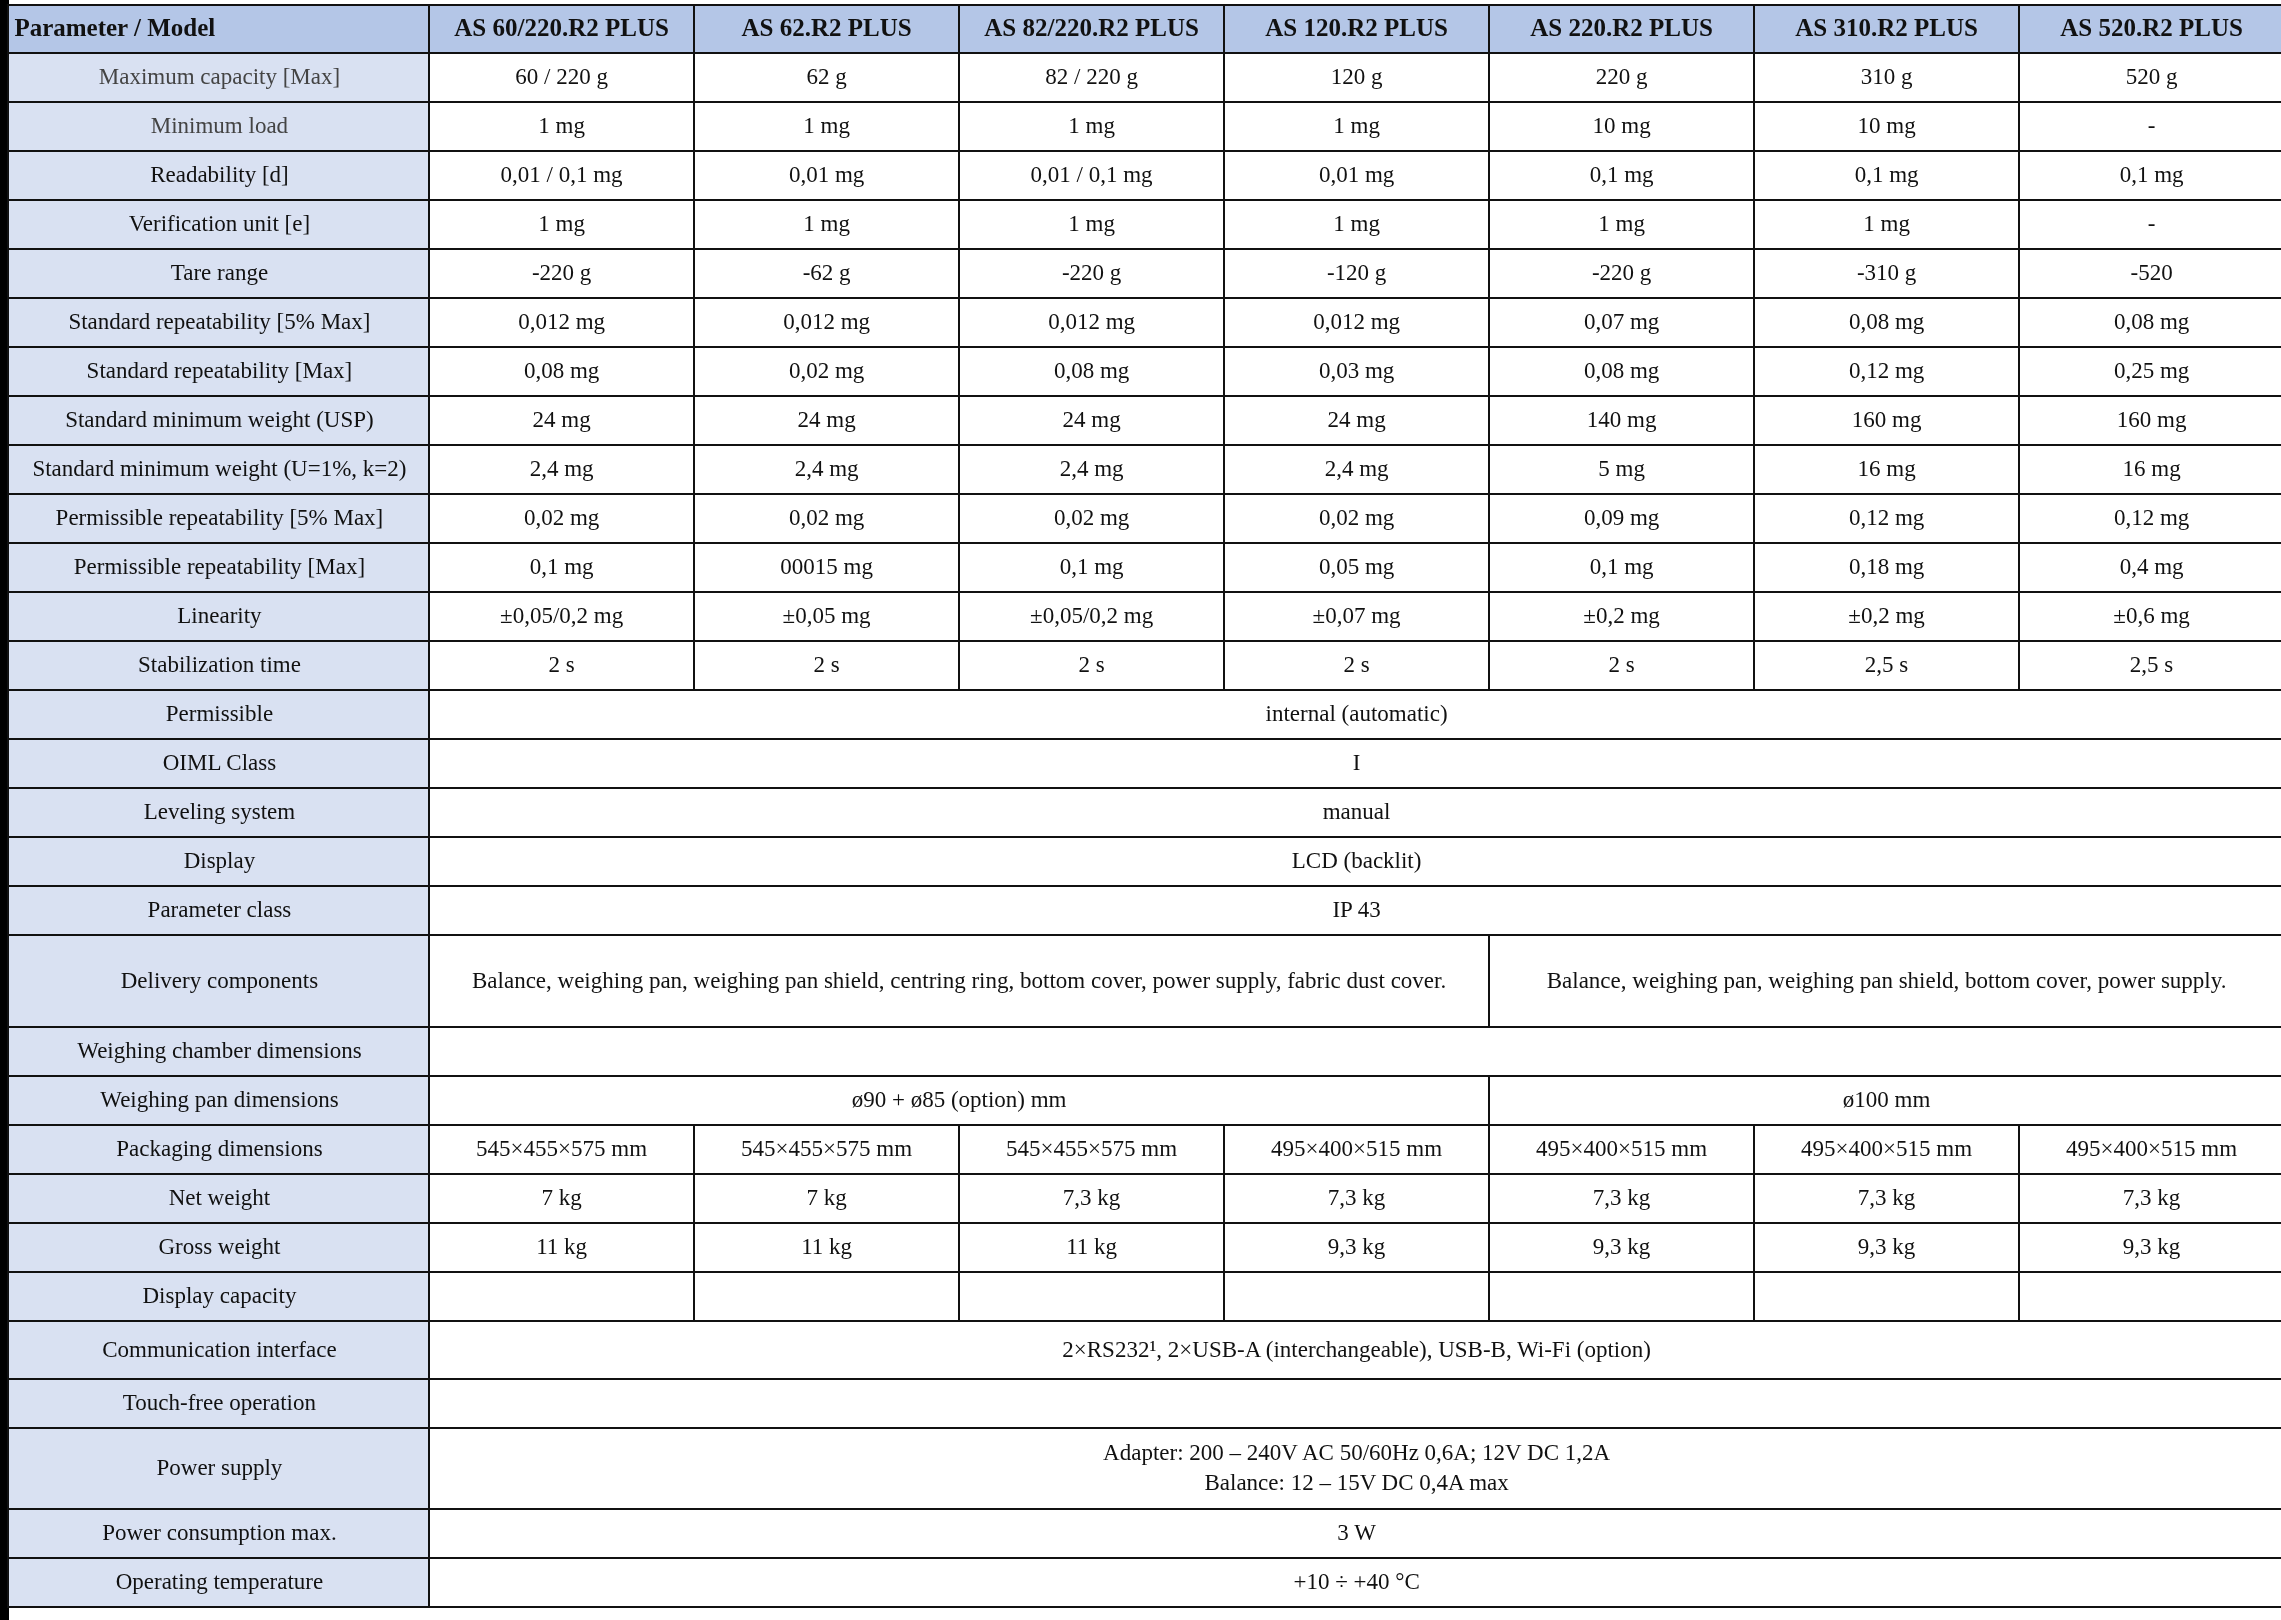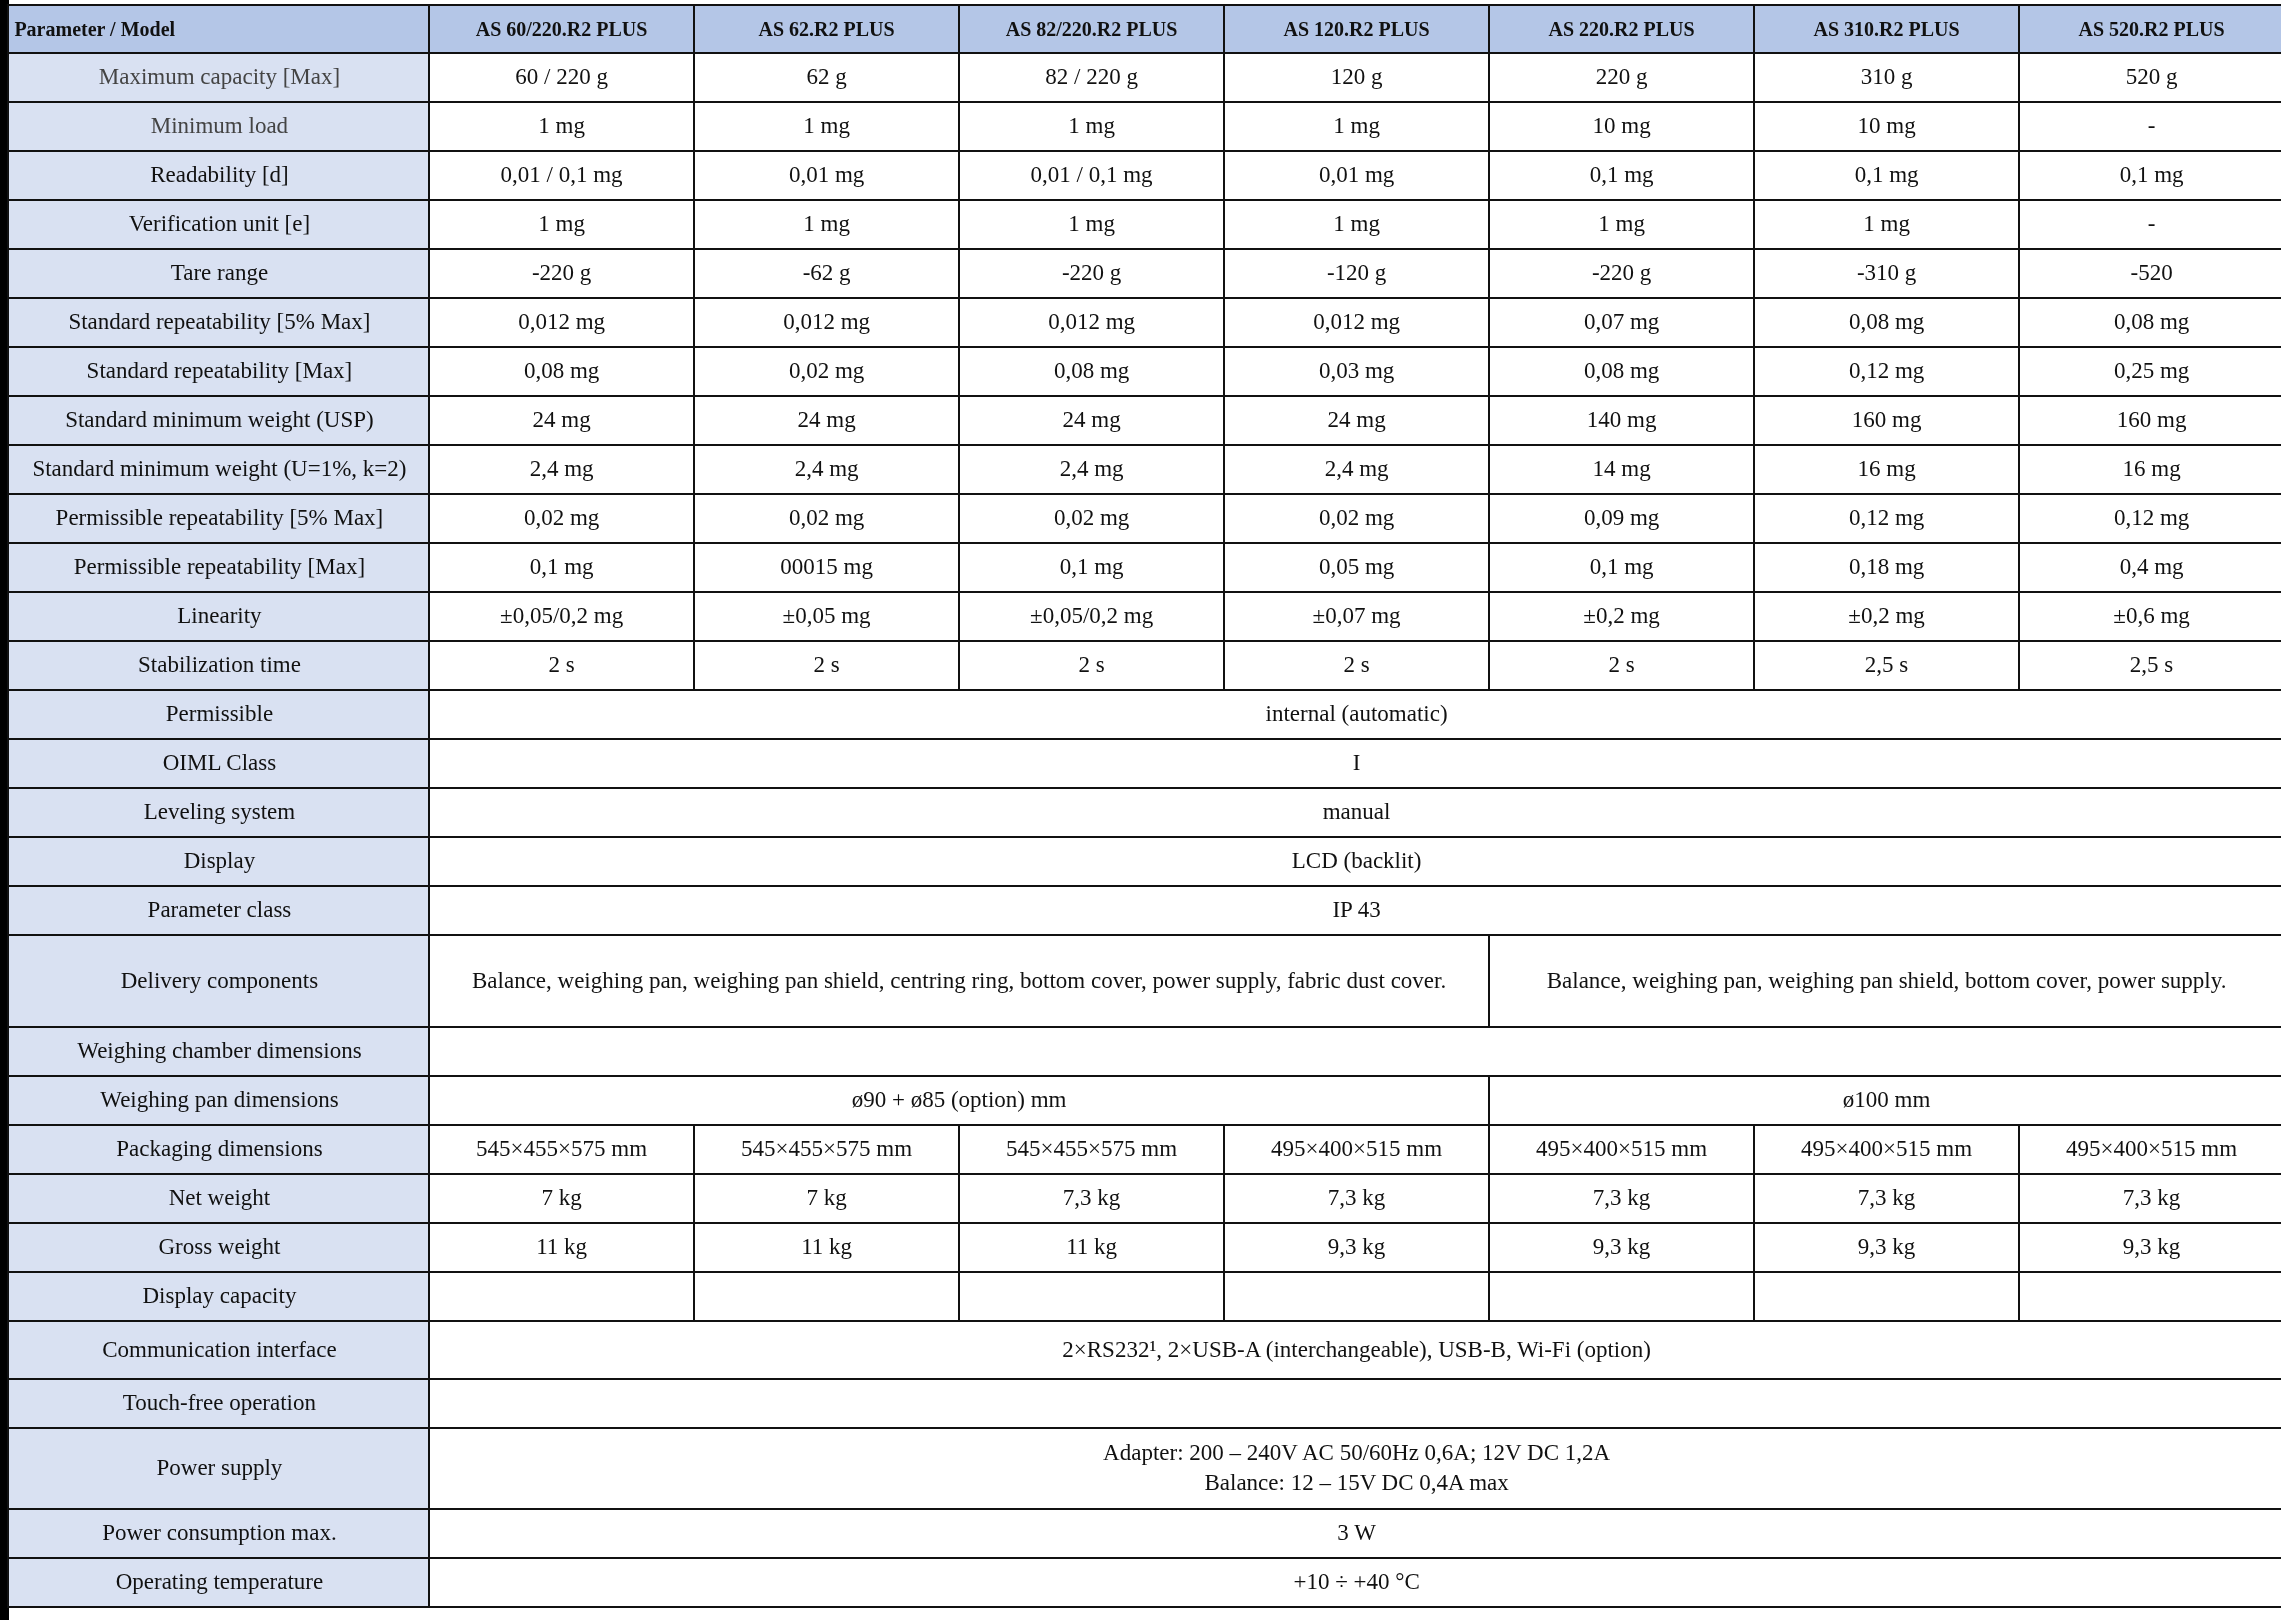--- a/index.html
+++ b/index.html
@@ -18,21 +18,21 @@
     border: 2.7px solid #111;
     padding: 0 3.6px;
     text-align: center;
     vertical-align: middle;
     line-height: 1.3;
     overflow: hidden;
   }
   table.spec th {
     background: #b4c6e7;
     font-weight: bold;
-    font-size: 20px;
+    font-size: 25px;
     height: 46px;
   }
   table.spec th.param-head { text-align: left; padding-left: 5.3px; }
   table.spec td.param {
     background: #d9e1f2;
     text-align: center;
     padding-left: 5.3px;
     white-space: nowrap;
   }
   table.spec td.param.muted { color: #444; }
@@ -154,21 +154,21 @@
       <td class="val">140 mg</td>
       <td class="val">160 mg</td>
       <td class="val">160 mg</td>
     </tr>
     <tr class="r">
       <td class="param">Standard minimum weight (U=1%, k=2)</td>
       <td class="val">2,4 mg</td>
       <td class="val">2,4 mg</td>
       <td class="val">2,4 mg</td>
       <td class="val">2,4 mg</td>
-      <td class="val">14 mg</td>
+      <td class="val">5 mg</td>
       <td class="val">16 mg</td>
       <td class="val">16 mg</td>
     </tr>
     <tr class="r">
       <td class="param">Permissible repeatability [5% Max]</td>
       <td class="val">0,02 mg</td>
       <td class="val">0,02 mg</td>
       <td class="val">0,02 mg</td>
       <td class="val">0,02 mg</td>
       <td class="val">0,09 mg</td>

